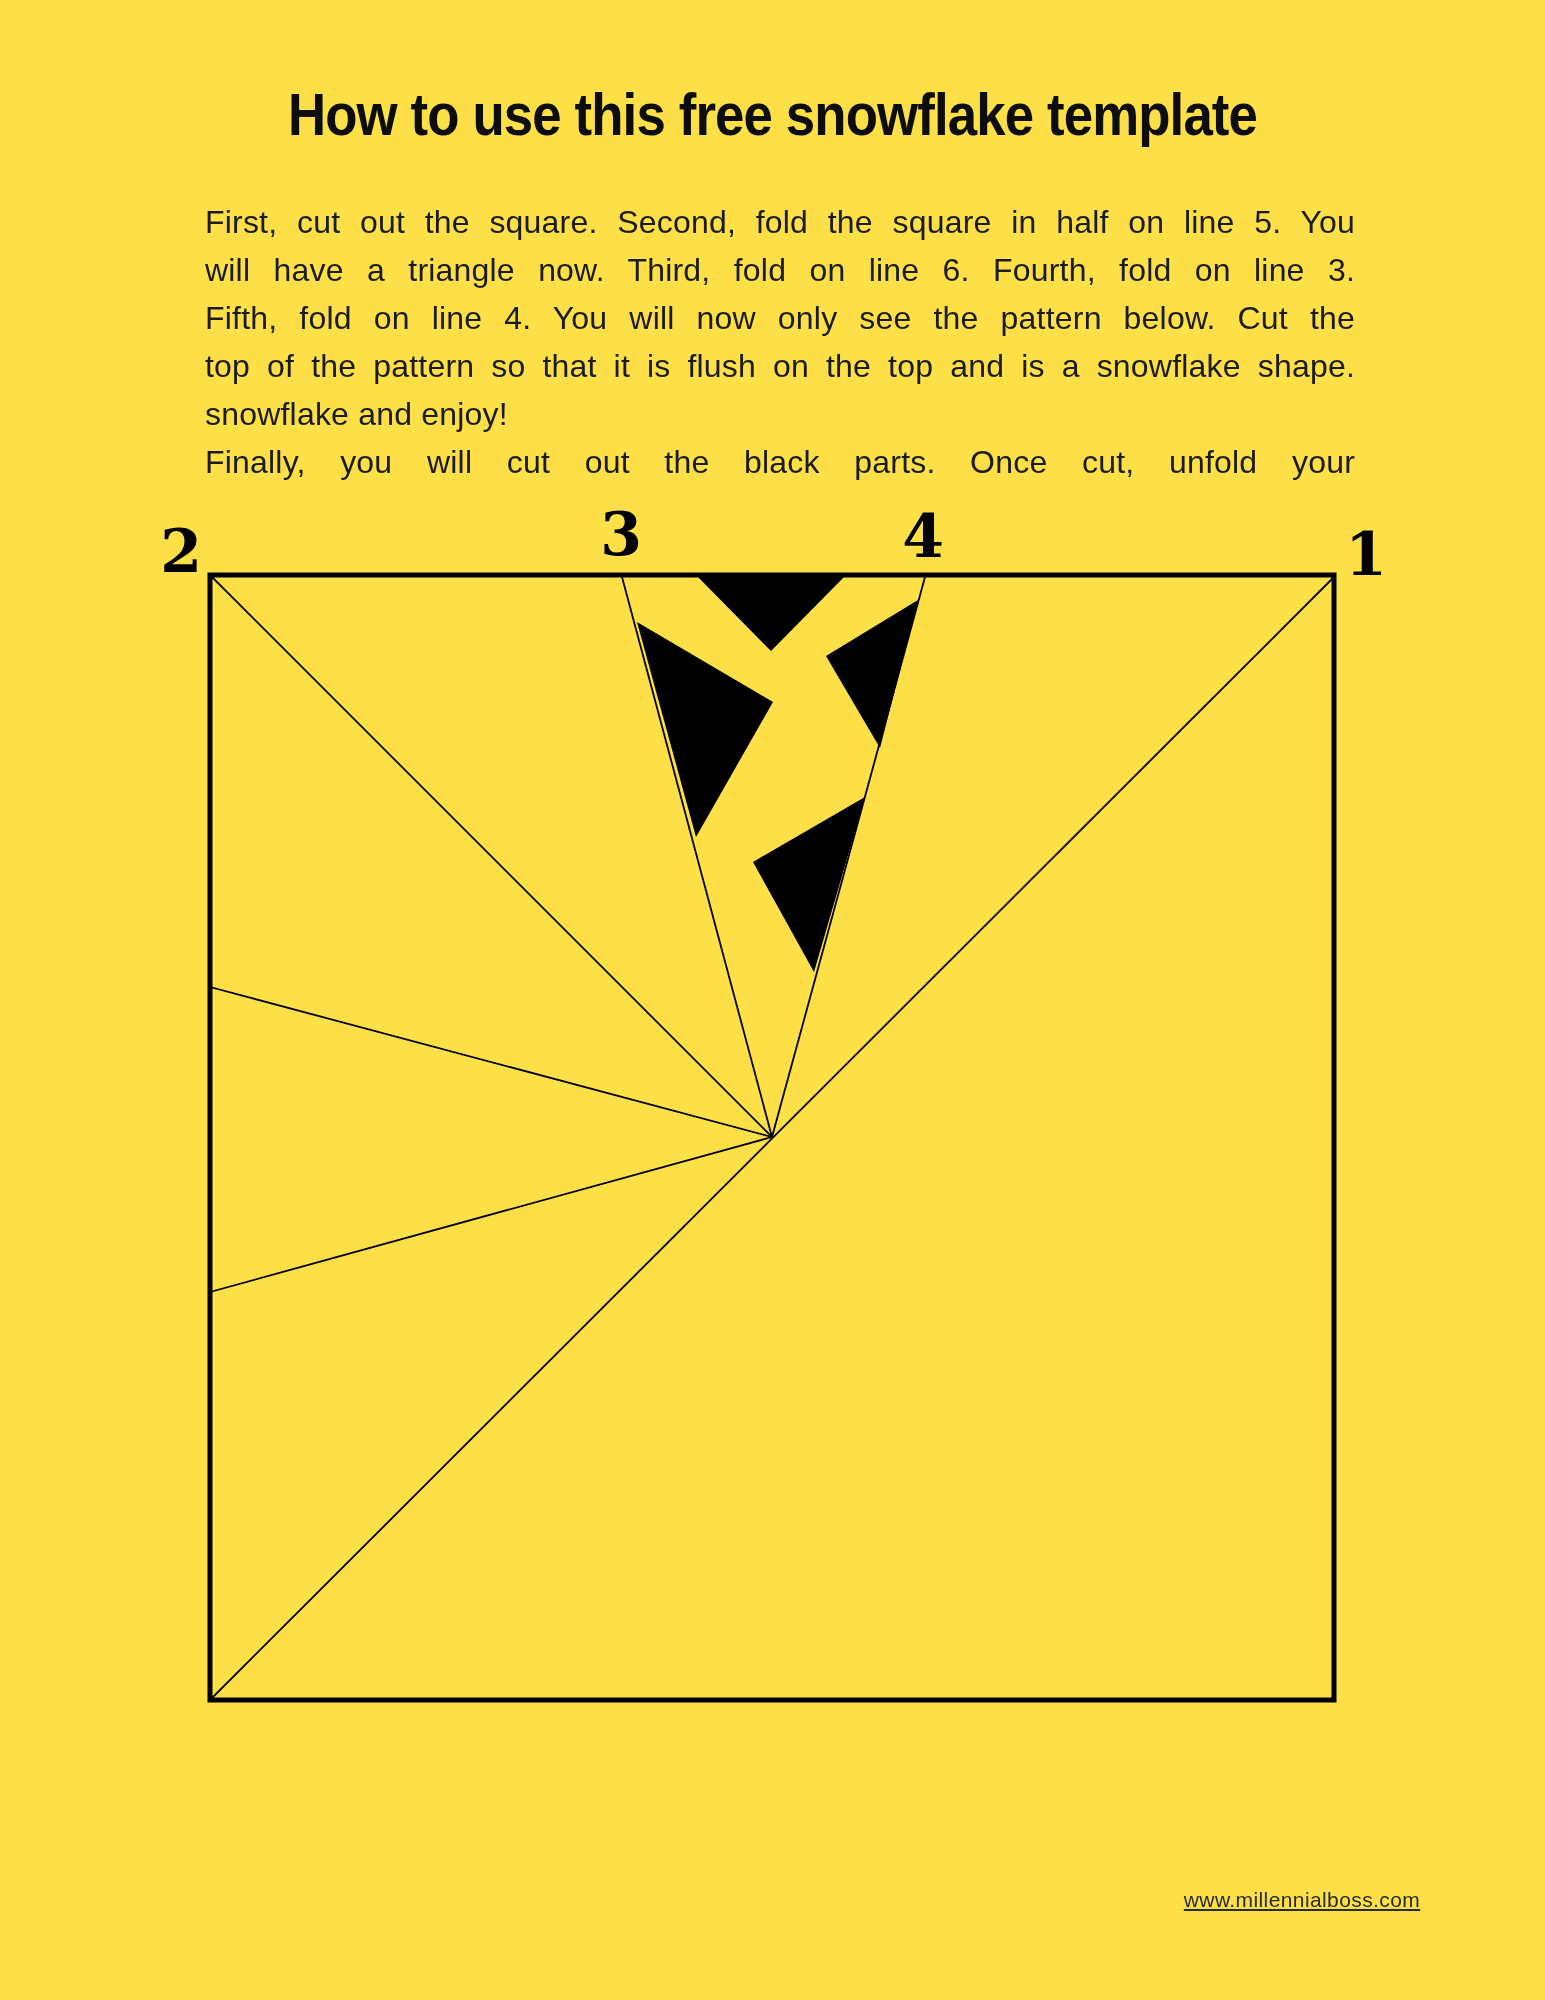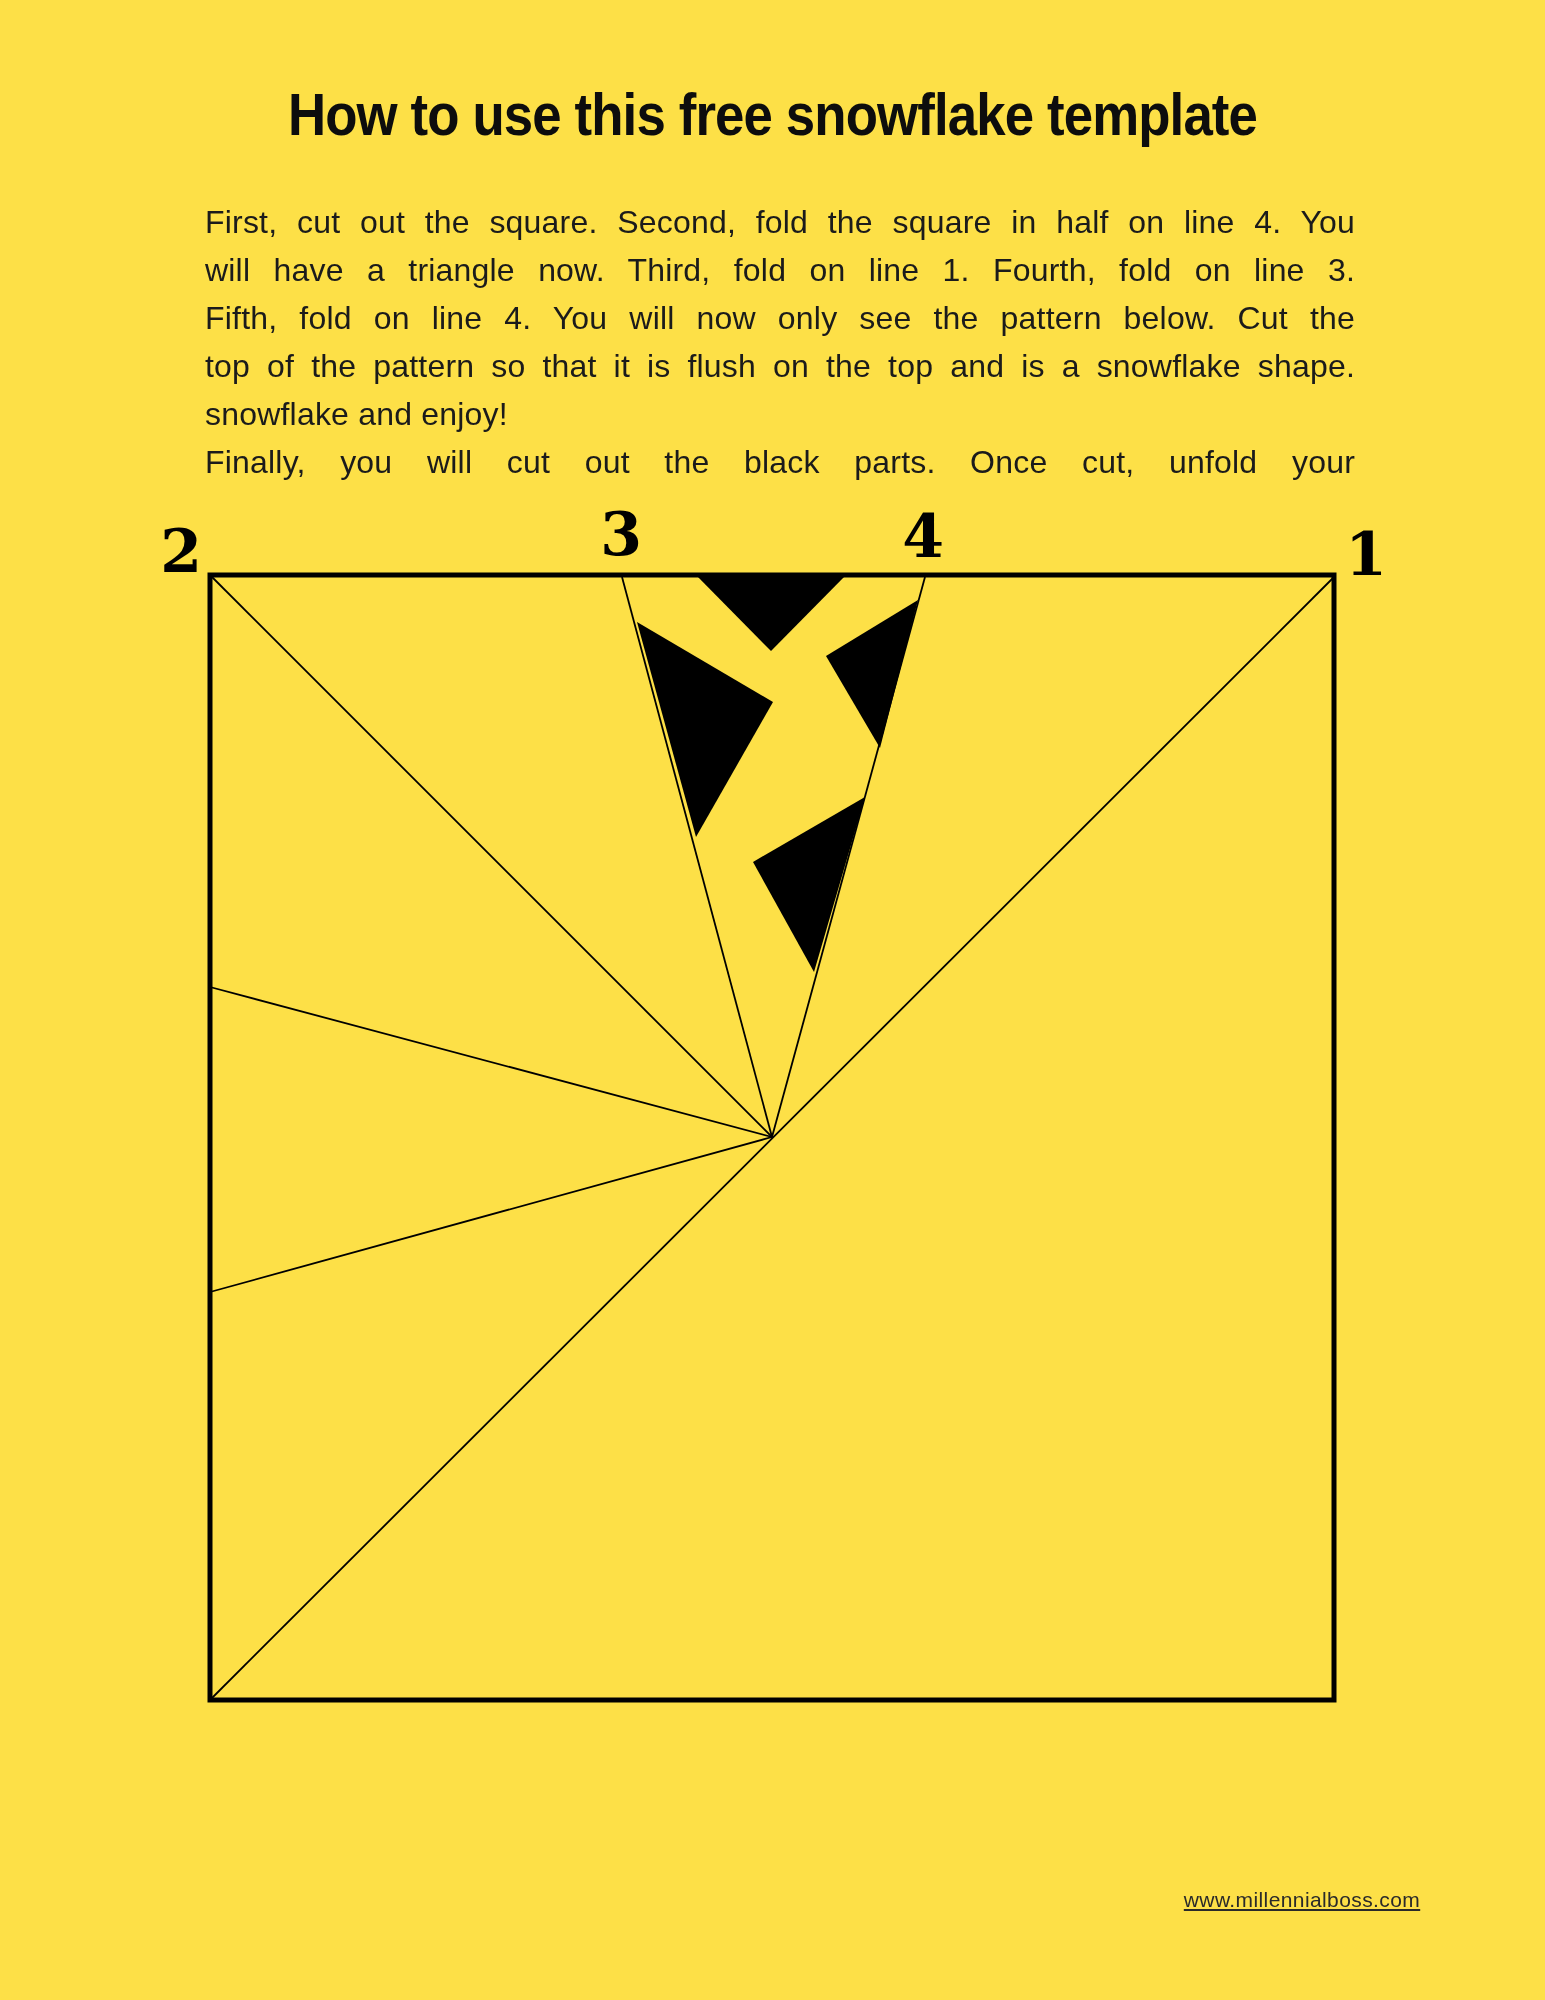--- a/index.html
+++ b/index.html
@@ -81,22 +81,22 @@
   }
 </style>
 </head>
 <body>
 
 <div id="page">
 
   <div class="title">How to use this free snowflake template</div>
 
   <div class="instructions">
-    <div class="line">First, cut out the square. Second, fold the square in half on line 4. You</div>
-    <div class="line">will have a triangle now. Third, fold on line 1. Fourth, fold on line 3.</div>
+    <div class="line">First, cut out the square. Second, fold the square in half on line 5. You</div>
+    <div class="line">will have a triangle now. Third, fold on line 6. Fourth, fold on line 3.</div>
     <div class="line">Fifth, fold on line 4. You will now only see the pattern below. Cut the</div>
     <div class="line">top of the pattern so that it is flush on the top and is a snowflake shape.</div>
     <div class="line last">snowflake and enjoy!</div>
     <div class="line">Finally, you will cut out the black parts. Once cut, unfold your</div>
   </div>
 
   <svg class="diagram-svg" viewBox="0 0 1545 2000" xmlns="http://www.w3.org/2000/svg">
       <line x1="1334" y1="577" x2="211" y2="1699" stroke="#000000" stroke-width="1.8"></line>
       <line x1="210" y1="575" x2="772" y2="1137" stroke="#000000" stroke-width="1.8"></line>
       <line x1="622" y1="577" x2="772" y2="1137" stroke="#000000" stroke-width="1.8"></line>

